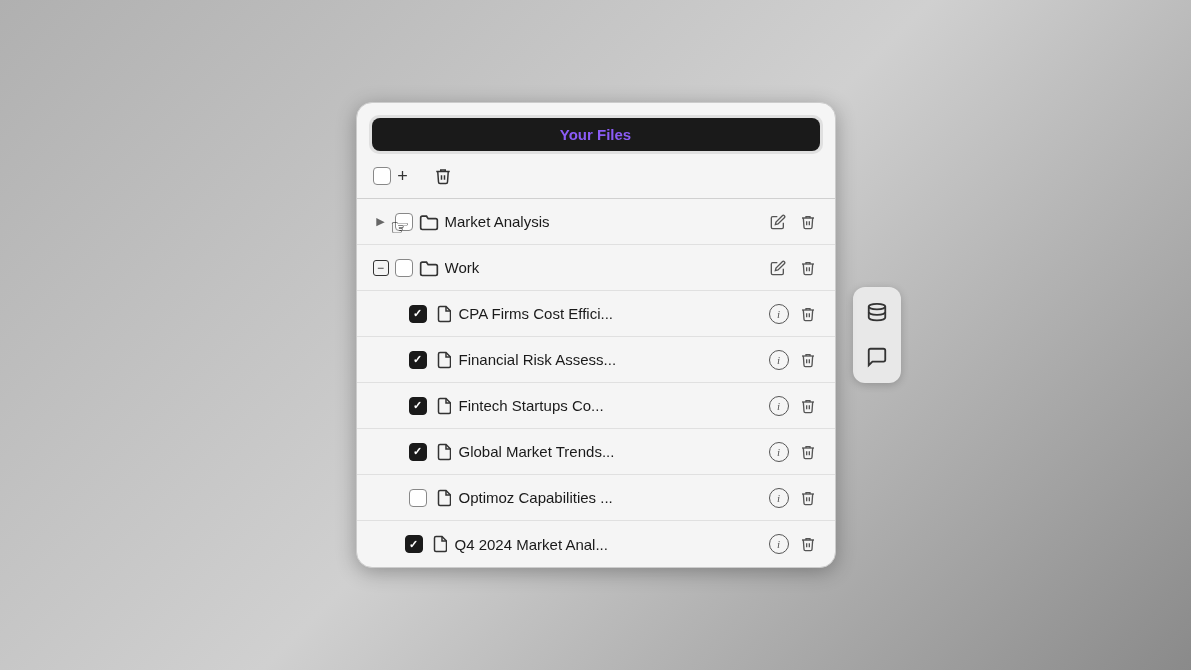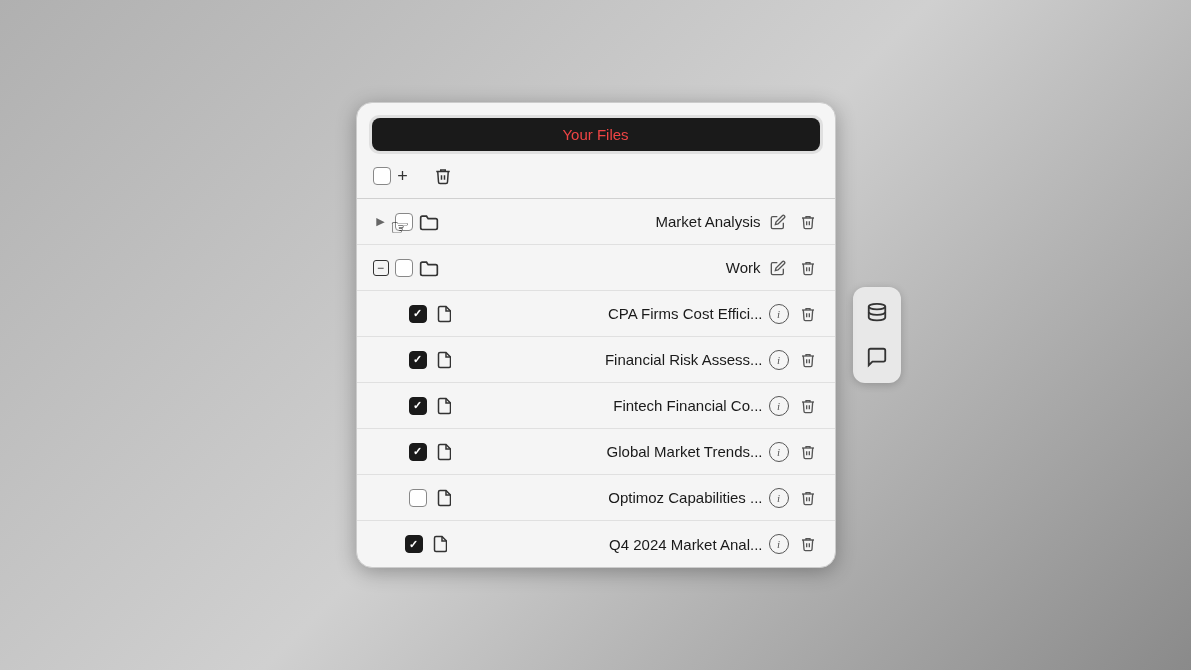--- a/index.html
+++ b/index.html
@@ -76,22 +76,22 @@
       border: none;
       border-radius: 8px;
       font-size: 15px;
       font-weight: 500;
       cursor: pointer;
       transition: background 0.2s;
     }
 
     .tab-button.active {
       background: #1a1a1a;
-      color: #ef4444;
-      font-weight: 400;
+      color: #8b5cf6;
+      font-weight: 700;
     }
 
     .tab-button.inactive {
       background: transparent;
       color: #666;
     }
 
     .toolbar {
       display: flex;
       align-items: center;
@@ -193,21 +193,20 @@
       color: #333;
     }
 
     .item-name {
       flex: 1;
       font-size: 15px;
       color: #1a1a1a;
       white-space: nowrap;
       overflow: hidden;
       text-overflow: ellipsis;
-      text-align: right;
     }
 
     .item-actions {
       display: flex;
       gap: 8px;
       align-items: center;
       flex-shrink: 0;
     }
 
     .action-icon {
@@ -414,21 +413,21 @@
       </div>
 
       <div class="file-item sub-item">
         <div class="item-checkbox checked"></div>
         <div class="file-icon">
           <svg width="16" height="18" viewBox="0 0 20 24" fill="none" stroke="#333" stroke-width="2">
             <path d="M14 2H6a2 2 0 0 0-2 2v16a2 2 0 0 0 2 2h12a2 2 0 0 0 2-2V8z"></path>
             <polyline points="14 2 14 8 20 8"></polyline>
           </svg>
         </div>
-        <span class="item-name">Fintech Financial Co...</span>
+        <span class="item-name">Fintech Startups Co...</span>
         <div class="item-actions">
           <div class="info-icon">i</div>
           <div class="action-icon">
             <svg width="16" height="16" viewBox="0 0 24 24" fill="none" stroke="#555" stroke-width="2">
               <polyline points="3 6 5 6 21 6"></polyline>
               <path d="M19 6l-1 14a2 2 0 0 1-2 2H8a2 2 0 0 1-2-2L5 6"></path>
               <path d="M10 11v6M14 11v6"></path>
               <path d="M9 6V4h6v2"></path>
             </svg>
           </div>

